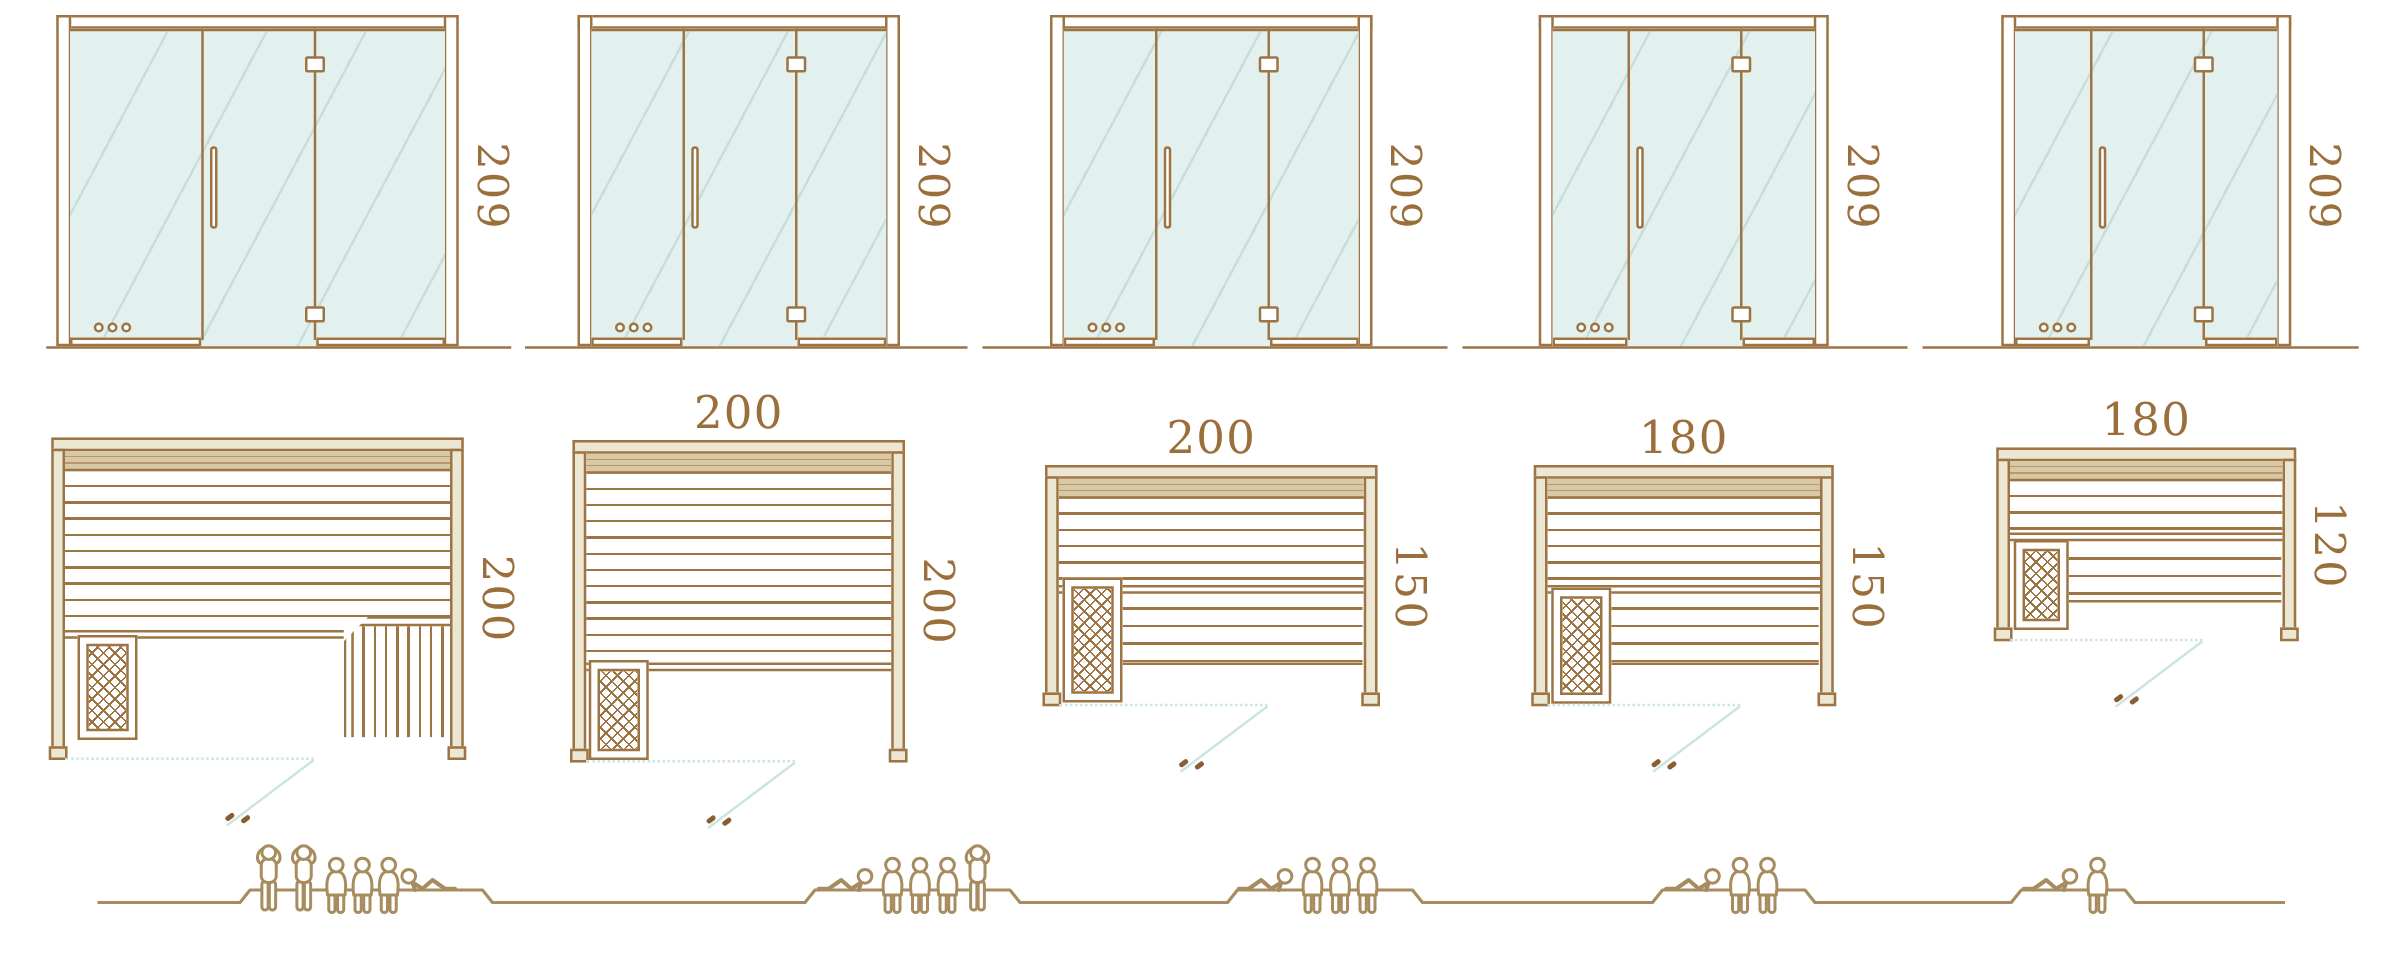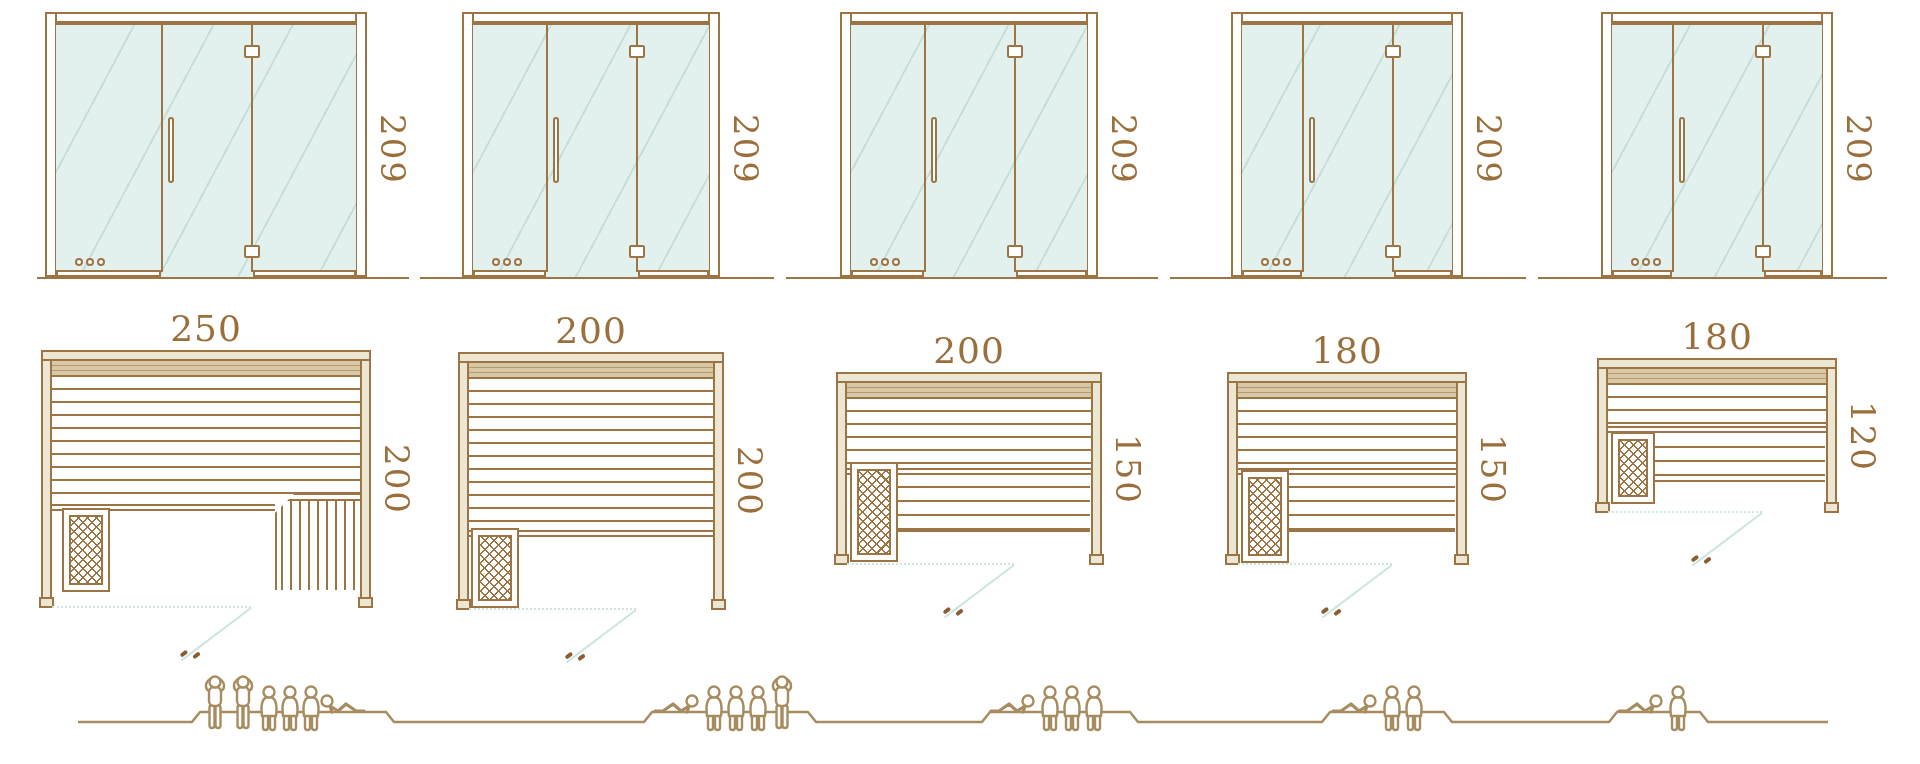--- a/index.html
+++ b/index.html
@@ -166,21 +166,20 @@
   <div class="ground" style="left:786px;width:372px"></div>
   <div class="ground" style="left:1170px;width:356px"></div>
   <div class="ground" style="left:1538px;width:349px"></div>
 
   <div class="dimv" style="left:373px;top:106px">209</div>
   <div class="dimv" style="left:726px;top:106px">209</div>
   <div class="dimv" style="left:1104px;top:106px">209</div>
   <div class="dimv" style="left:1469px;top:106px">209</div>
   <div class="dimv" style="left:1839px;top:106px">209</div>
 
-  <div class="dimh" style="left:41px;top:308px;width:330px">250</div>
   <div class="dimh" style="left:458px;top:310px;width:266px">200</div>
   <div class="dimh" style="left:836px;top:330px;width:266px">200</div>
   <div class="dimh" style="left:1227px;top:330px;width:240px">180</div>
   <div class="dimh" style="left:1597px;top:316px;width:240px">180</div>
 
   <div class="plan" style="left:41px;top:350px;width:330px;height:258px">
     <div class="ptopbar"></div>
     <div class="pwall L"></div>
     <div class="pwall R"></div>
     <div class="pstrip"></div>

